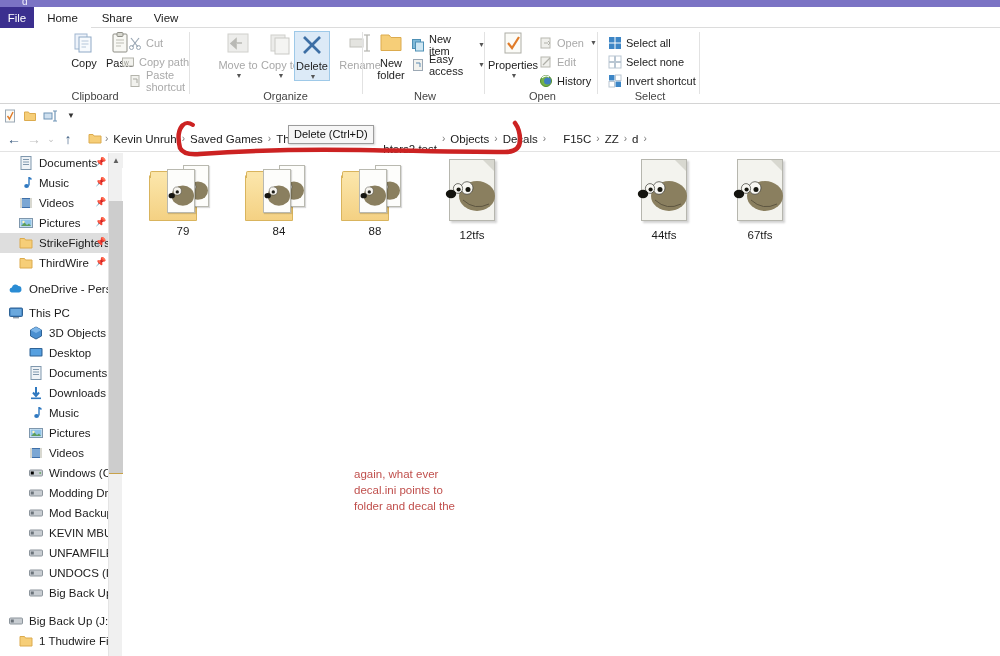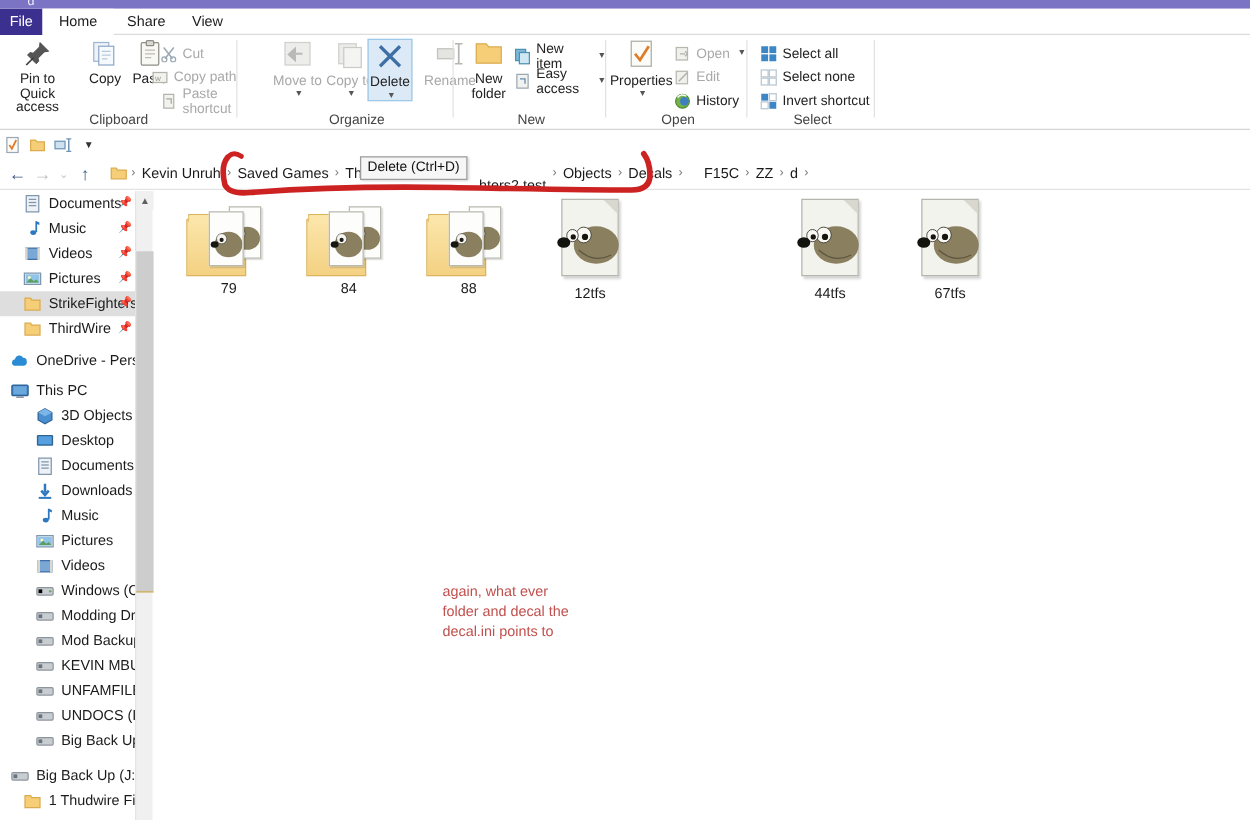--- a/index.html
+++ b/index.html
@@ -223,29 +223,20 @@
   <div class="tabrow">
     <div class="tab file">File</div>
     <div class="tab home">Home</div>
     <div class="tab share">Share</div>
     <div class="tab view">View</div>
   </div>
 
   <div class="ribbon">
 
     <div class="rgroup" style="left:0;width:190px;">
-      <div class="bigbtn" style="left:2px;">
-        <span class="ic ic-pin">
-          <svg width="24" height="24" viewBox="0 0 24 24">
-            <path d="M14 3 L21 10 L17.5 10.5 L12.5 15.5 L13 18 L11 20 L4 13 L6 11 L8.5 11.5 L13.5 6.5 Z" fill="#555" stroke="#3f3f3f" stroke-width=".6"></path>
-            <line x1="9" y1="15" x2="3" y2="21" stroke="#3f3f3f" stroke-width="1.4"></line>
-          </svg>
-        </span>
-        <span class="lbl">Pin to Quick access</span>
-      </div>
 
       <div class="bigbtn" style="left:56px;">
         <span class="ic" style="width:24px;height:24px">
           <svg width="24" height="24" viewBox="0 0 24 24">
             <rect x="3" y="3" width="12" height="15" fill="#eef3fa" stroke="#9fb6cf"></rect>
             <rect x="7" y="6" width="12" height="15" fill="#f7fafd" stroke="#8fa9c6"></rect>
             <line x1="9.5" y1="10" x2="16.5" y2="10" stroke="#b6c7da"></line>
             <line x1="9.5" y1="13" x2="16.5" y2="13" stroke="#b6c7da"></line>
             <line x1="9.5" y1="16" x2="14" y2="16" stroke="#b6c7da"></line>
           </svg>
@@ -843,22 +834,22 @@
           <circle cx="23" cy="20.5" r="2.5" fill="#16160f"></circle>
           <circle cx="13.6" cy="20.5" r="2.1" fill="#16160f"></circle>
           <ellipse cx="6" cy="25" rx="5.2" ry="4.2" fill="#14140f"></ellipse>
         </svg>
       </div>
       <span class="tname">67tfs</span>
     </div>
 
     <div class="annot">
       <div>again, what ever</div>
+      <div>decal.ini points to</div>
       <div>folder and decal the</div>
-      <div>decal.ini points to</div>
     </div>
   </div>
 
   <svg class="redink" width="1000" height="656" viewBox="0 0 1000 656">
     <path d="M182 126 C178 131 178 140 180 148 C183 154 190 155 200 154
              C240 151 300 149 360 150 C420 151 470 152 505 152
              C516 152 520 147 520 140 C520 132 518 127 515 123" fill="none" stroke="#cc2222" stroke-width="4.5" stroke-linecap="round"></path>
     <path d="M183 125 C186 122 190 123 193 125" fill="none" stroke="#cc2222" stroke-width="4" stroke-linecap="round"></path>
   </svg>
 

